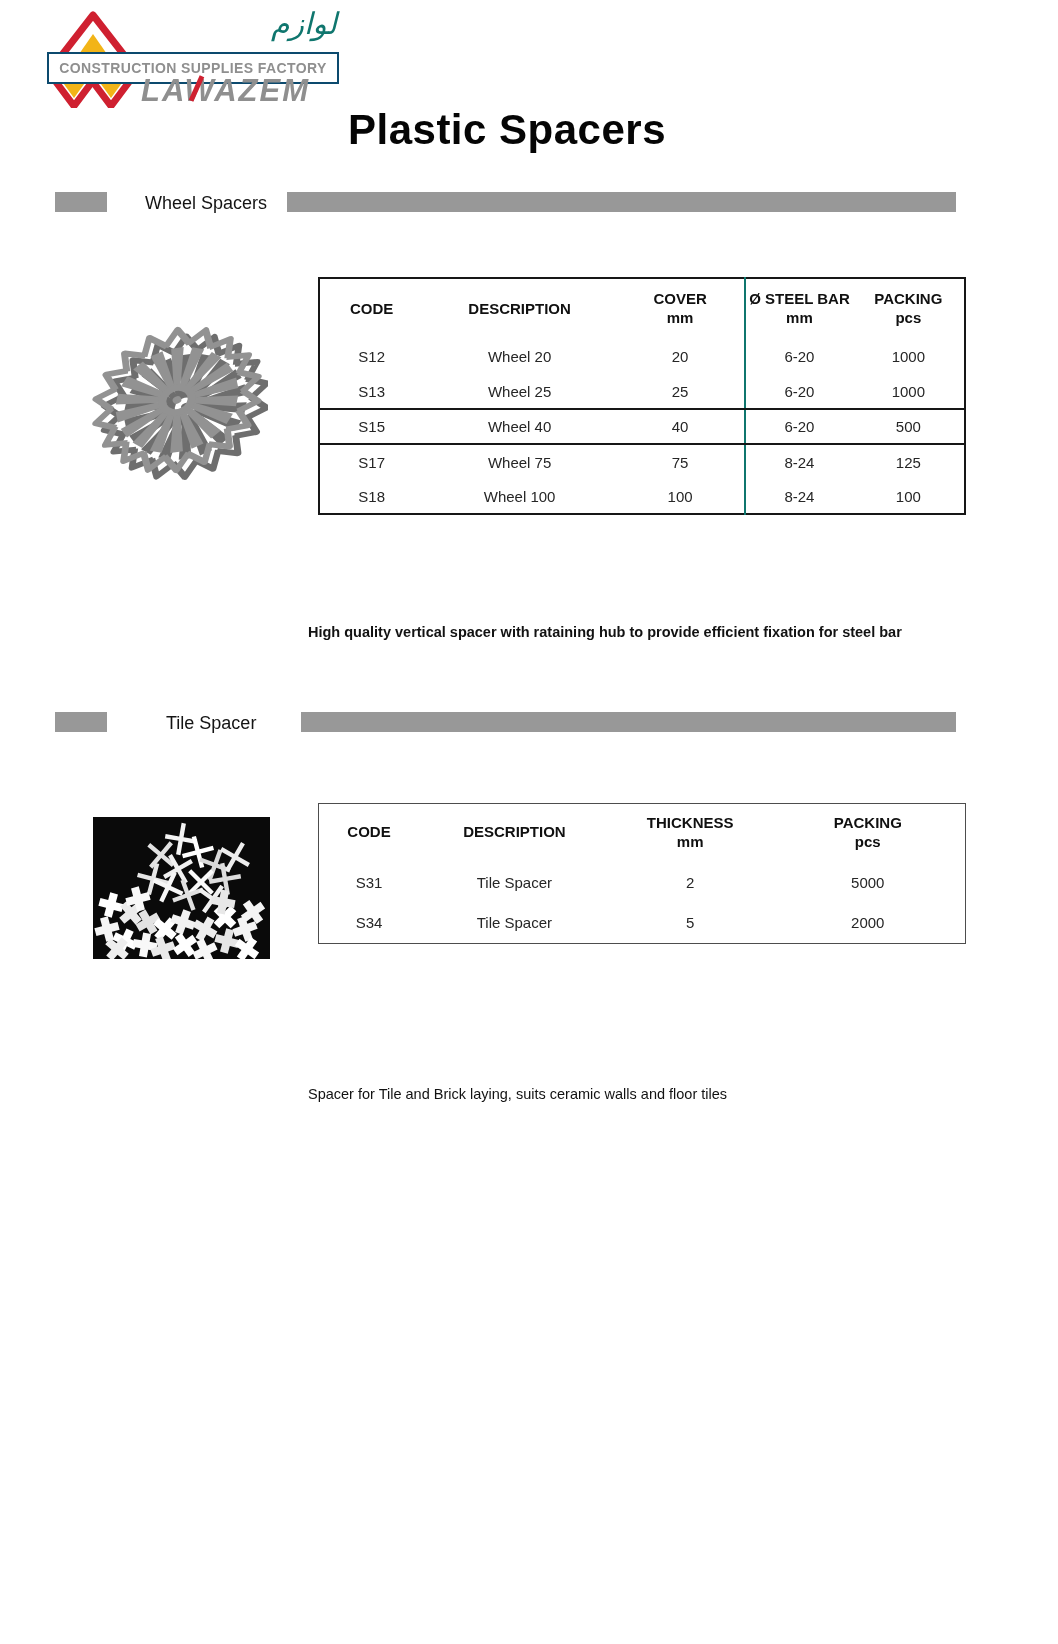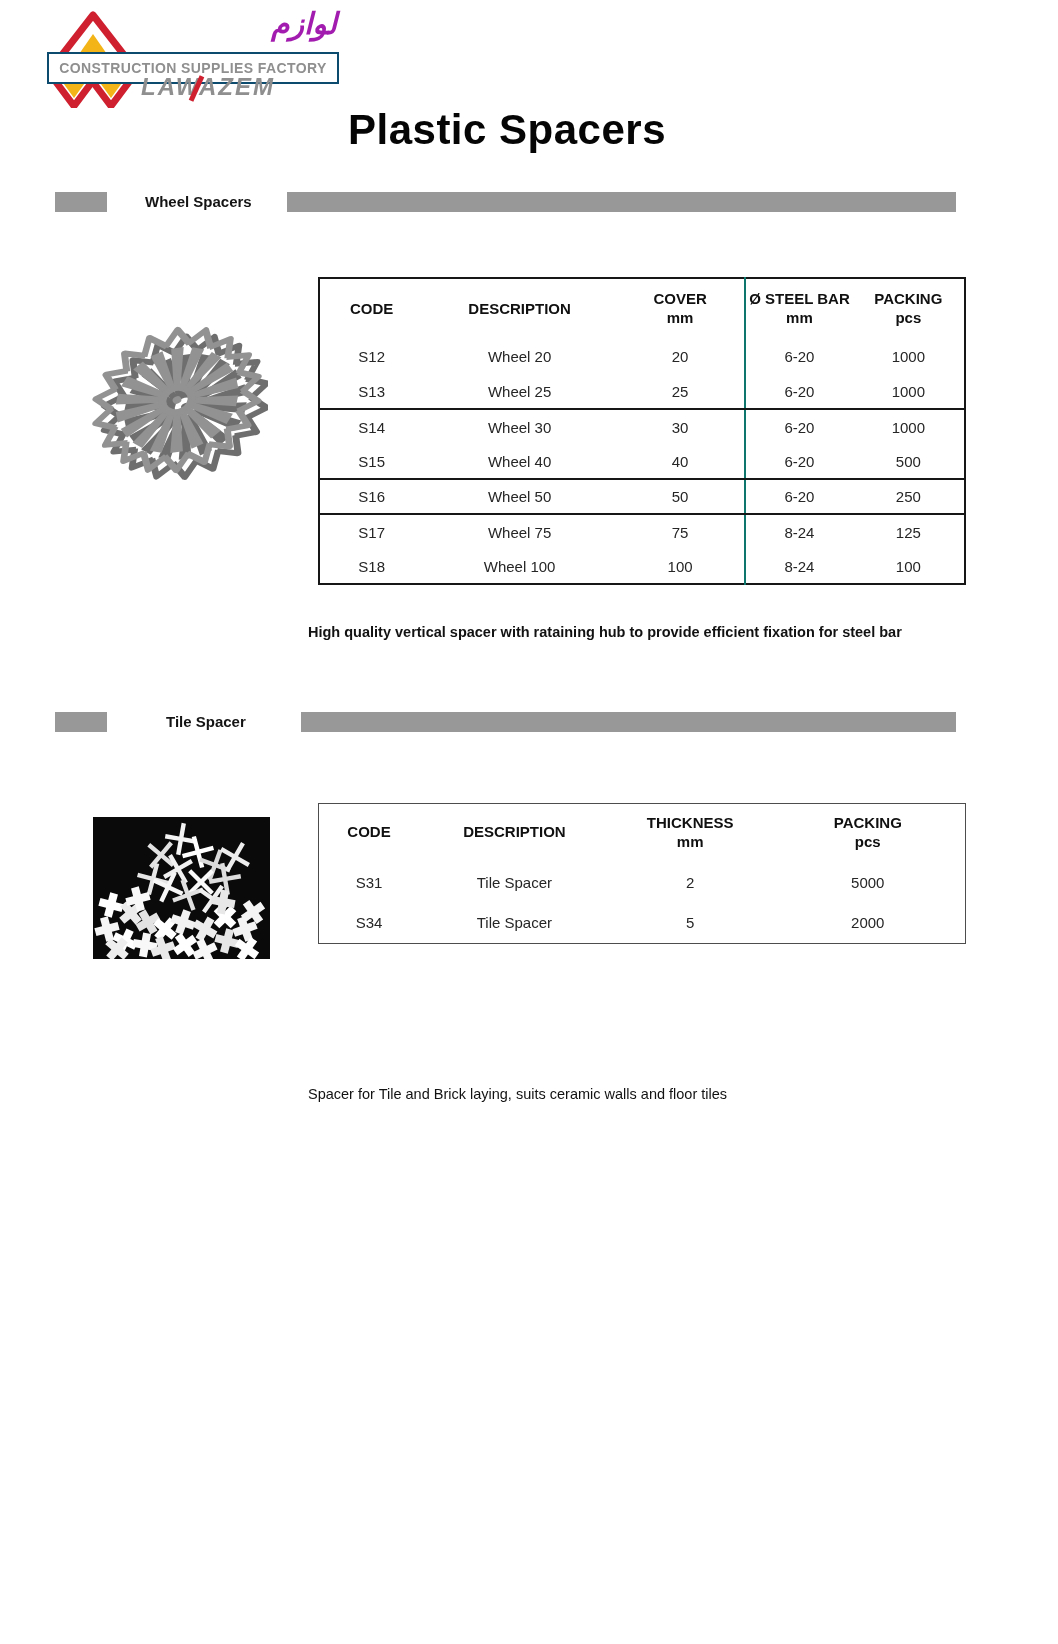--- a/index.html
+++ b/index.html
@@ -14,43 +14,43 @@
   .logo-tris { position:absolute; left:2px; top:2px; }
   .logo-banner {
     position:absolute; left:2px; top:46px; width:292px; height:32px;
     background:#ffffff; border:2px solid #0c4a6e;
     display:flex; align-items:center; justify-content:center;
     font-size:14px; font-weight:bold; color:#8f8f8f; letter-spacing:0.4px;
     white-space:nowrap;
   }
   .logo-arabic {
     position:absolute; right:8px; top:0px;
-    font-size:30px; font-weight:bold; font-style:italic; color:#a21caf;
+    font-size:30px; font-weight:normal; font-style:italic; color:#0f766e;
   }
   .logo-name {
     position:absolute; left:96px; top:67px;
-    font-size:24px; font-weight:bold; font-style:italic; color:#8f8f8f;
+    font-size:31px; font-weight:bold; font-style:italic; color:#8f8f8f;
     letter-spacing:2px; white-space:nowrap;
   }
   .logo-wslash {
     position:absolute; left:149px; top:69px; width:5px; height:27px;
     background:#cf2030; transform:rotate(24deg);
   }
 
   
   .page-title {
     position:absolute; left:0; top:106px; width:1058px;
     text-align:center; transform:translateX(-22px);
     font-size:42px; font-weight:bold; color:#050505; letter-spacing:0.5px;
   }
 
   
   .sec { position:absolute; left:0; width:1058px; height:22px; }
   .sec-block { position:absolute; left:55px; top:0; width:52px; height:20px; background:#989898; }
-  .sec-label { position:absolute; top:1px; font-size:15px; font-weight:bold; color:#141414; white-space:nowrap; }
+  .sec-label { position:absolute; top:1px; font-size:18px; font-weight:normal; color:#141414; white-space:nowrap; }
   .sec-bar   { position:absolute; top:0; height:20px; background:#989898; }
   #sec-wheel { top:192px; }
   #sec-wheel .sec-label { left:145px; }
   #sec-wheel .sec-bar   { left:287px; width:669px; }
   #sec-tile  { top:712px; }
   #sec-tile .sec-label { left:166px; }
   #sec-tile .sec-bar   { left:301px; width:655px; }
 
   
   .wheel-photo { position:absolute; left:86px; top:320px; }
@@ -193,40 +193,26 @@
         <td>6-20</td>
         <td>1000</td>
       </tr>
       <tr class="sep">
         <td>S13</td>
         <td>Wheel 25</td>
         <td>25</td>
         <td>6-20</td>
         <td>1000</td>
       </tr>
-      <tr>
-        <td>S14</td>
-        <td>Wheel 30</td>
-        <td>30</td>
-        <td>6-20</td>
-        <td>1000</td>
-      </tr>
       <tr class="sep">
         <td>S15</td>
         <td>Wheel 40</td>
         <td>40</td>
         <td>6-20</td>
         <td>500</td>
-      </tr>
-      <tr class="sep">
-        <td>S16</td>
-        <td>Wheel 50</td>
-        <td>50</td>
-        <td>6-20</td>
-        <td>250</td>
       </tr>
       <tr>
         <td>S17</td>
         <td>Wheel 75</td>
         <td>75</td>
         <td>8-24</td>
         <td>125</td>
       </tr>
       <tr>
         <td>S18</td>

